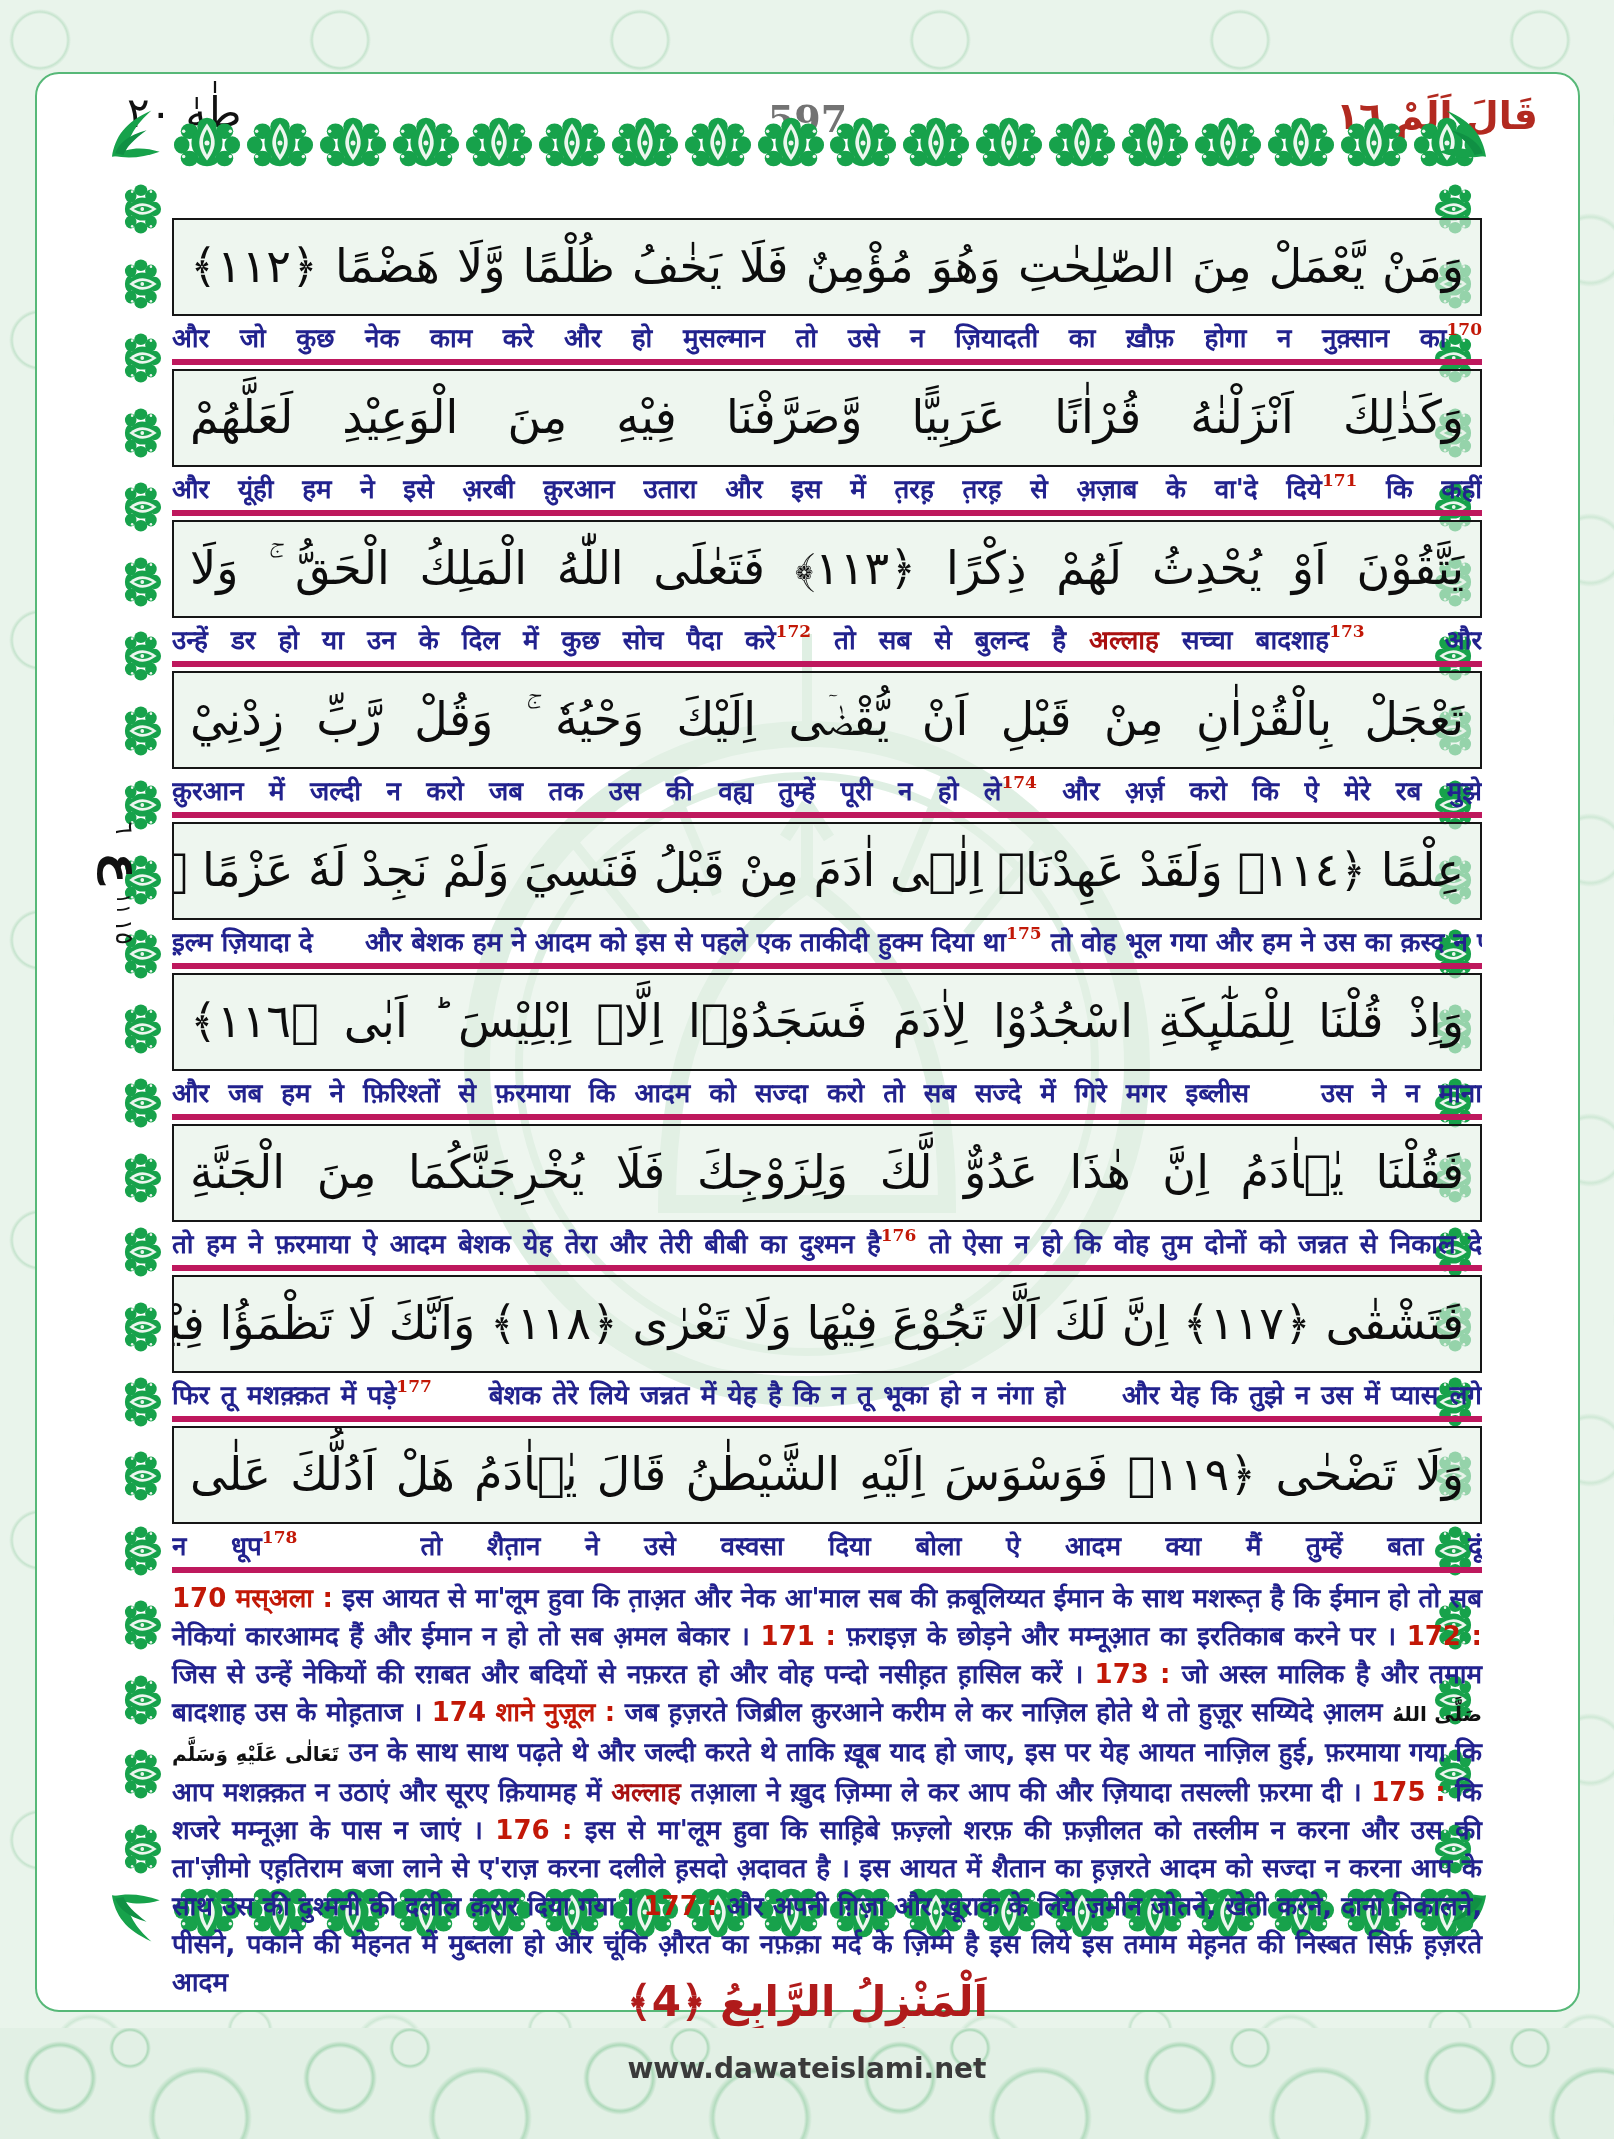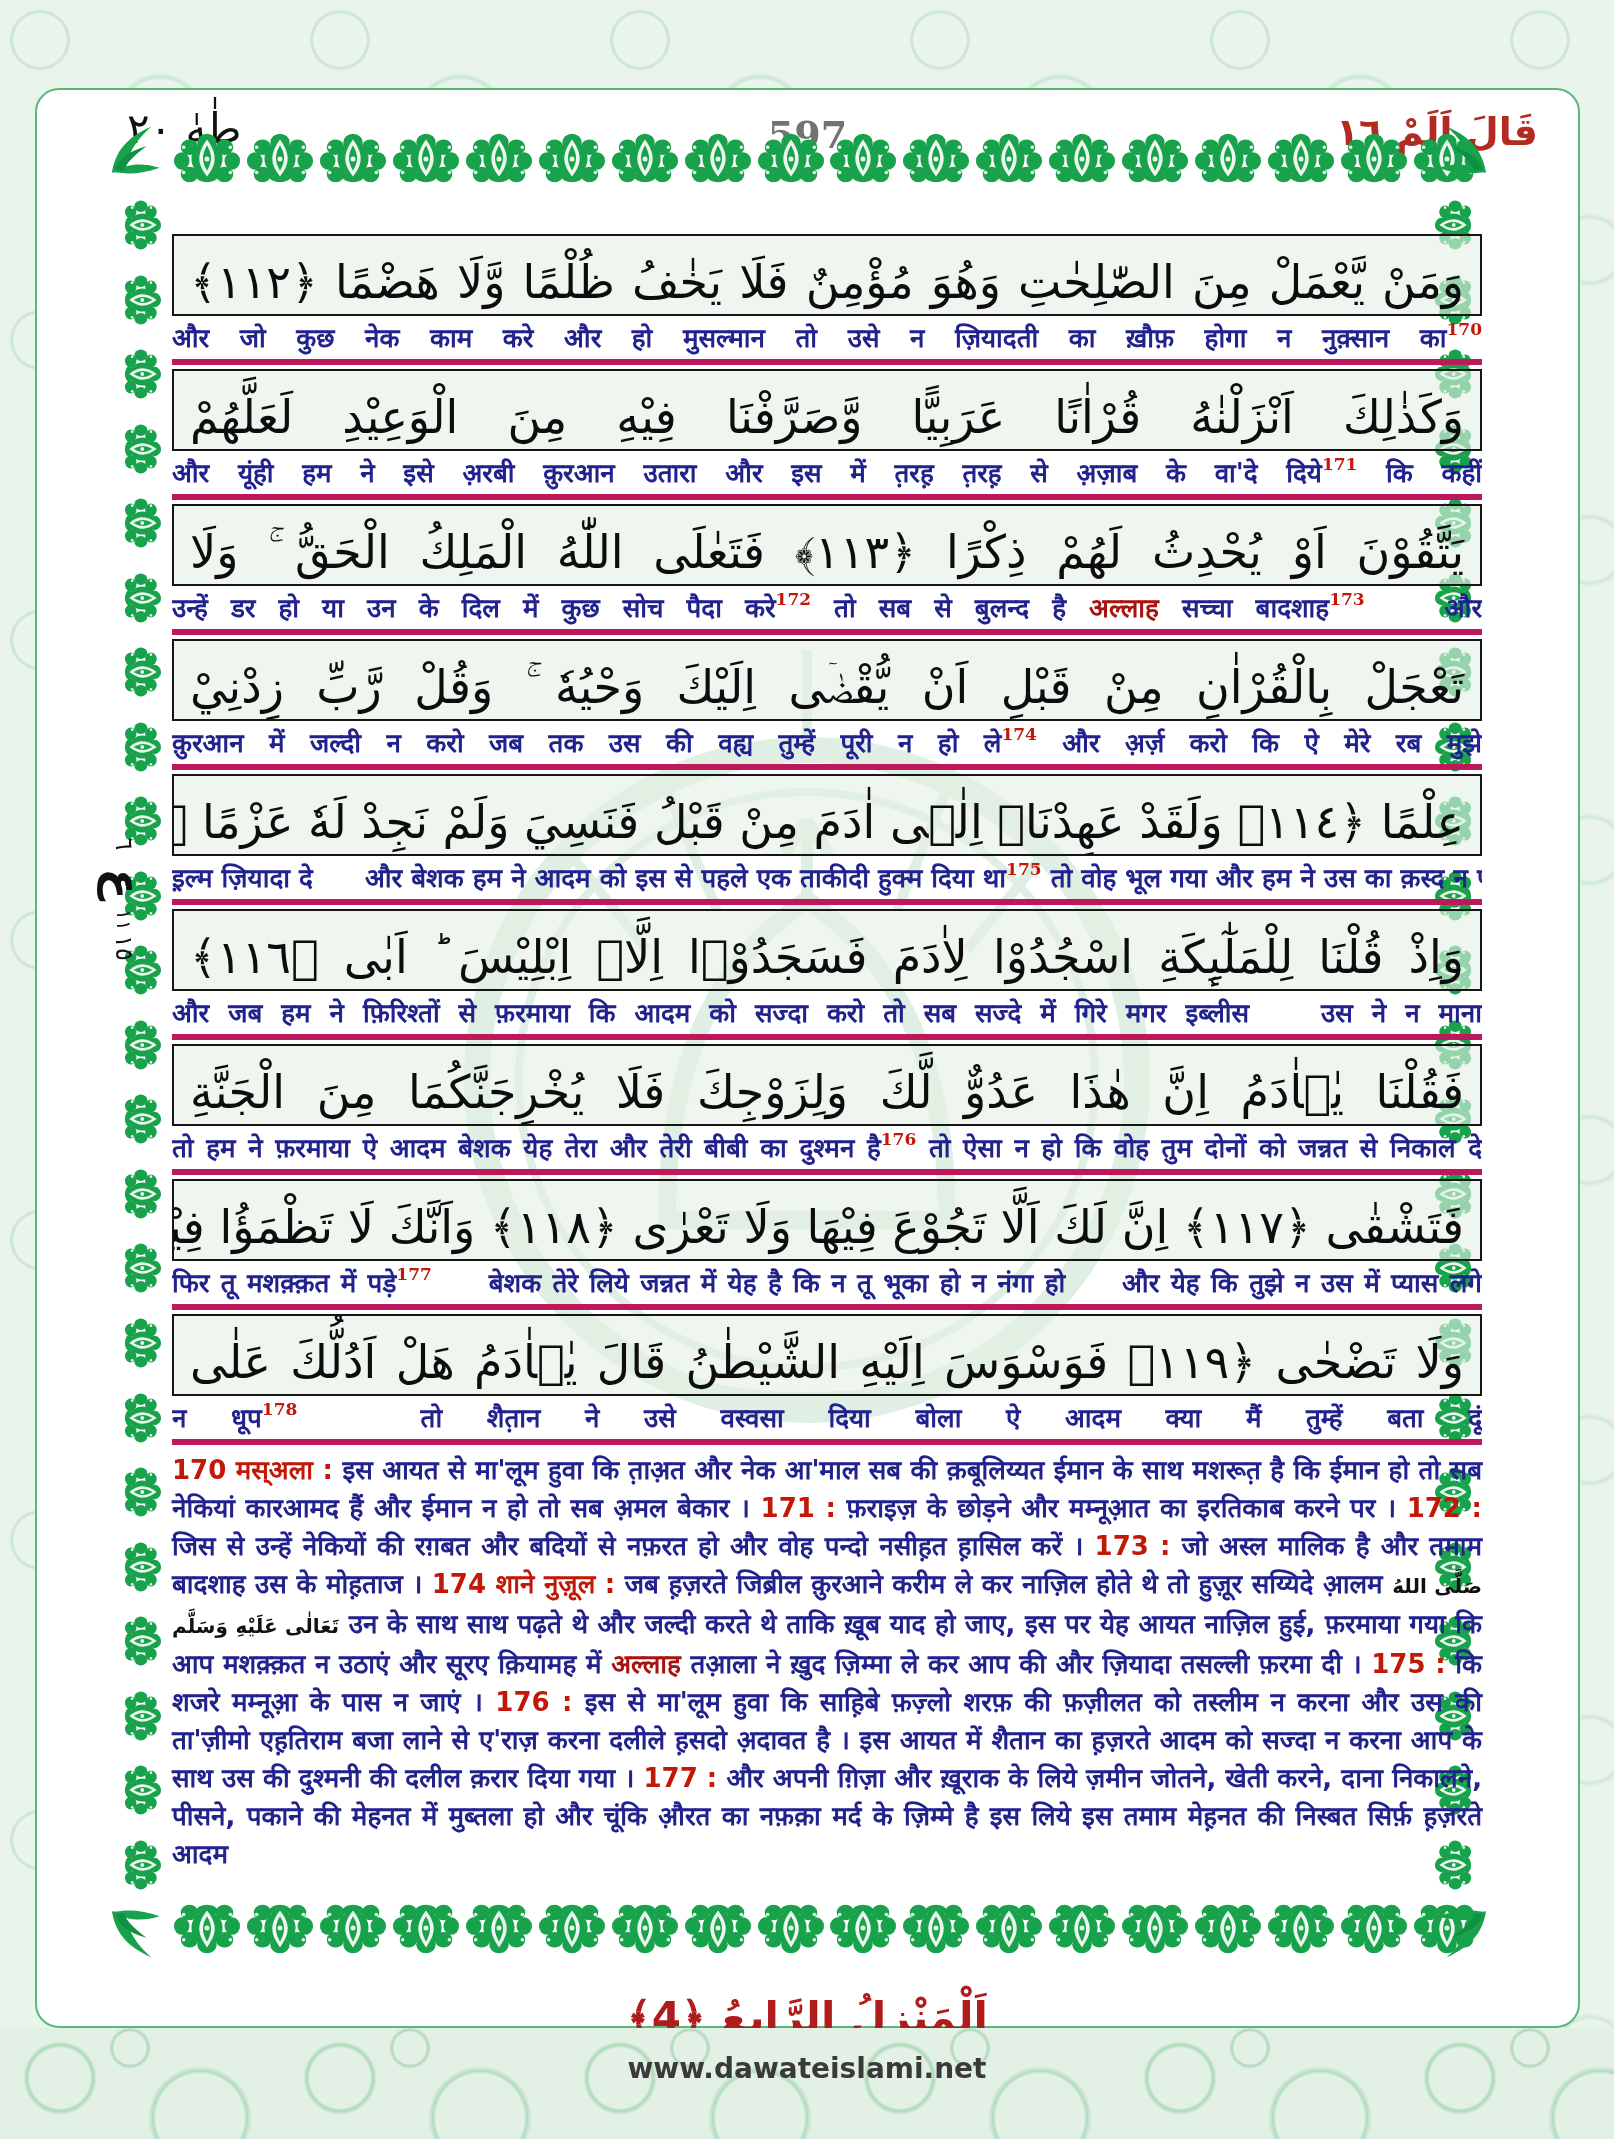--- a/index.html
+++ b/index.html
@@ -8,21 +8,21 @@
     font-family:"DejaVu Sans",sans-serif;
     background-color:#e9f4eb;
     background-image:
       radial-gradient(circle at 40px 40px, rgba(190,224,199,0) 26px, rgba(190,224,199,.8) 28px, rgba(190,224,199,0) 31px),
       radial-gradient(circle at 160px 120px, rgba(190,224,199,0) 40px, rgba(190,224,199,.7) 43px, rgba(190,224,199,0) 47px),
       radial-gradient(circle at 250px 230px, rgba(190,224,199,0) 18px, rgba(190,224,199,.8) 20px, rgba(190,224,199,0) 23px),
       radial-gradient(circle at 90px 250px, rgba(190,224,199,0) 30px, rgba(190,224,199,.6) 33px, rgba(190,224,199,0) 37px);
     background-size:300px 300px;
   }
   .card{
-    position:absolute;left:35px;top:88px;width:1545px;height:1940px;
+    position:absolute;left:35px;top:72px;width:1545px;height:1940px;
     background:#ffffff;border:2px solid #57b878;border-radius:24px;
     box-sizing:border-box;z-index:1;
   }
   
   .hdr-surah{position:absolute;left:90px;top:14px;font-size:42px;color:#111;font-family:"DejaVu Sans",sans-serif;direction:rtl;}
   .hdr-page{position:absolute;left:0;right:0;top:22px;text-align:center;font-size:38px;font-weight:bold;color:#737373;font-family:"DejaVu Serif",serif;}
   .hdr-juz{position:absolute;right:40px;top:20px;font-size:38px;color:#b22a20;font-weight:bold;direction:rtl;font-family:"DejaVu Sans",sans-serif;}
   
   .orn-row{position:absolute;left:135px;width:1310px;height:54px;display:flex;justify-content:space-between;z-index:2;}
   .orn-top{top:42px;}
@@ -31,21 +31,21 @@
   .orn-left{left:80px;}
   .orn-right{left:1390px;}
   .orn-row svg{width:70px;height:52px;}
   .orn-col svg{width:52px;height:70px;}
   .corner{position:absolute;width:64px;height:64px;z-index:2;}
   
   .watermark{position:absolute;left:380px;top:430px;z-index:0;opacity:.55;}
   
   .content{position:absolute;left:135px;top:144px;width:1310px;z-index:3;}
   .arabic-block{
-    height:82px;border:2px solid #161616;background:rgba(228,240,229,.62);
+    height:98px;border:2px solid #161616;background:rgba(228,240,229,.62);
     box-sizing:border-box;margin-bottom:2px;
     direction:rtl;text-align:justify;text-align-last:justify;
     font-family:"DejaVu Sans",sans-serif;font-size:46px;line-height:92px;
     color:#0d0d0d;padding:0 16px;overflow:hidden;white-space:nowrap;
   }
   .trans-line{
     height:41px;margin-bottom:4px;color:#22228e;font-weight:700;
     font-size:26px;line-height:40px;text-align:justify;text-align-last:justify;
     font-family:"DejaVu Sans",sans-serif;border-bottom:6px solid #be185d;
     overflow:hidden;white-space:nowrap;

